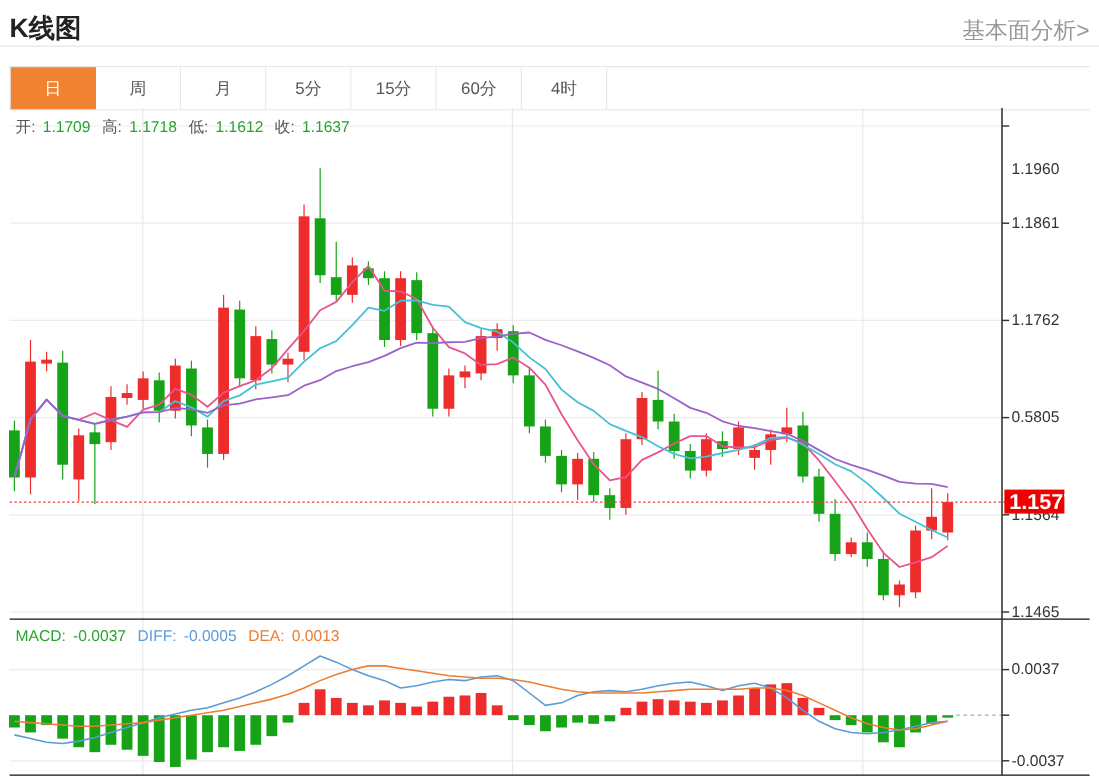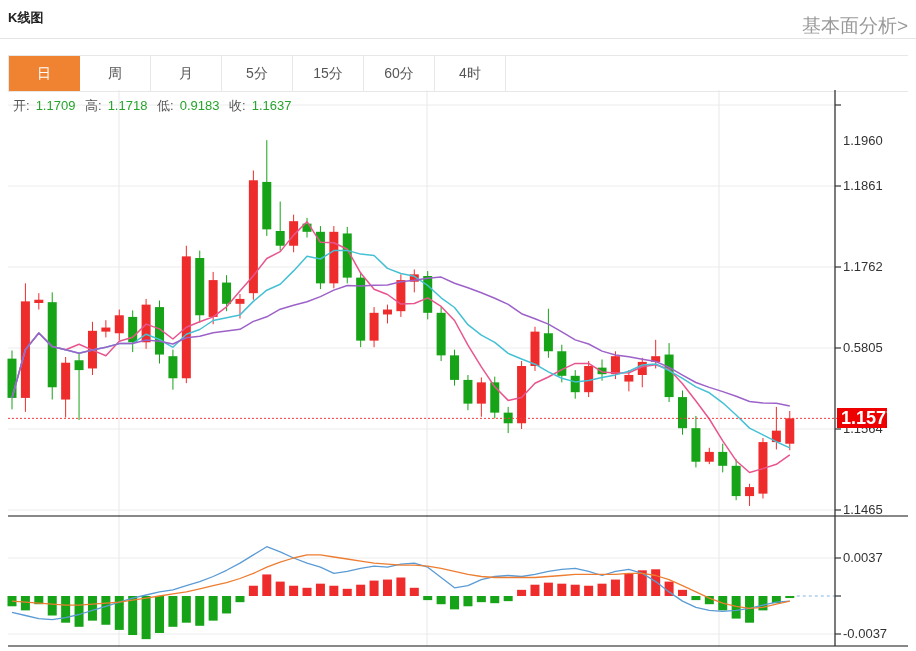--- a/index.html
+++ b/index.html
@@ -1,18 +1,18 @@
 <!DOCTYPE html>
 <html><head>
 <meta charset="utf-8">
 <style>
   html,body{margin:0;padding:0;background:#fff;}
   .page{position:relative;width:916px;height:651px;background:#fff;overflow:hidden;
         font-family:"Liberation Sans","DejaVu Sans",sans-serif;}
-  .hdr-title{position:absolute;left:8px;top:9px;font-size:13px;font-weight:bold;color:#222;}
+  .hdr-title{position:absolute;left:8px;top:9px;font-size:22px;font-weight:bold;color:#222;}
   .hdr-link{position:absolute;right:8px;top:13px;font-size:19px;color:#999;cursor:pointer;}
   .hdr-rule{position:absolute;left:0;top:38px;width:916px;height:1px;background:#e5e5e5;}
   .tabbar{position:absolute;left:8px;top:55px;width:900px;height:37px;
           border-top:1px solid #e7e7e7;border-bottom:1px solid #e7e7e7;border-left:1px solid #e7e7e7;
           box-sizing:border-box;display:flex;}
   .tab{width:70px;height:35px;line-height:35px;text-align:center;font-size:14px;color:#555;
        border-right:1px solid #e7e7e7;cursor:pointer;background:#fff;flex:0 0 auto;}
   .tab.active{background:#ef8332;color:#fff;border-right:1px solid #ef8332;}
   .legend{position:absolute;left:13px;font-size:13px;white-space:nowrap;z-index:5;}
   .legend span{margin-right:6px;}
@@ -246,22 +246,27 @@
       <line x1="835" y1="509.999999999999" x2="841" y2="509.999999999999" stroke="#333333" stroke-width="1.2"></line>
       <line x1="835" y1="558" x2="841" y2="558" stroke="#333333" stroke-width="1.2"></line>
       <line x1="835" y1="634" x2="841" y2="634" stroke="#333333" stroke-width="1.2"></line>
       <line x1="835" y1="596" x2="841" y2="596" stroke="#333333" stroke-width="1.2"></line>
       <line x1="8" y1="418.3636363636363" x2="841" y2="418.3636363636363" stroke="#f43b3b" stroke-width="1" stroke-dasharray="2 2"></line>
     </svg>
 
   <div class="legend" style="top:97px;">
     <span class="lab">开:</span><span class="val-g" style="color: rgb(40, 164, 45);">1.1709</span>
     <span class="lab">高:</span><span class="val-g" style="color: rgb(40, 164, 45);">1.1718</span>
-    <span class="lab">低:</span><span class="val-g" style="color: rgb(40, 164, 45);">0.9183</span>
+    <span class="lab">低:</span><span class="val-g" style="color: rgb(40, 164, 45);">1.1612</span>
     <span class="lab">收:</span><span class="val-g" style="color: rgb(40, 164, 45);">1.1637</span>
+  </div>
+  <div class="legend" style="top:522px;">
+    <span class="vmacd" style="color: rgb(40, 164, 45);">MACD:</span><span class="vmacd" style="color: rgb(40, 164, 45);">-0.0037</span>
+    <span class="vdiff" style="color: rgb(91, 155, 213);">DIFF:</span><span class="vdiff" style="color: rgb(91, 155, 213);">-0.0005</span>
+    <span class="vdea" style="color: rgb(237, 125, 49);">DEA:</span><span class="vdea" style="color: rgb(237, 125, 49);">0.0013</span>
   </div>
 
   <div class="badge" id="pricebadge" style="background: rgb(238, 0, 0); top: 408.364px;">1.1577</div>
   <div id="ylabels">
       <div class="ylabel" style="top: 97px; margin-top: 36px;">1.1960</div>
       <div class="ylabel" style="top: 178px;">1.1861</div>
       <div class="ylabel" style="top: 259px;">1.1762</div>
       <div class="ylabel" style="top: 340px;">0.5805</div>
       <div class="ylabel" style="top: 421px;">1.1564</div>
       <div class="ylabel" style="top: 502px;">1.1465</div>

